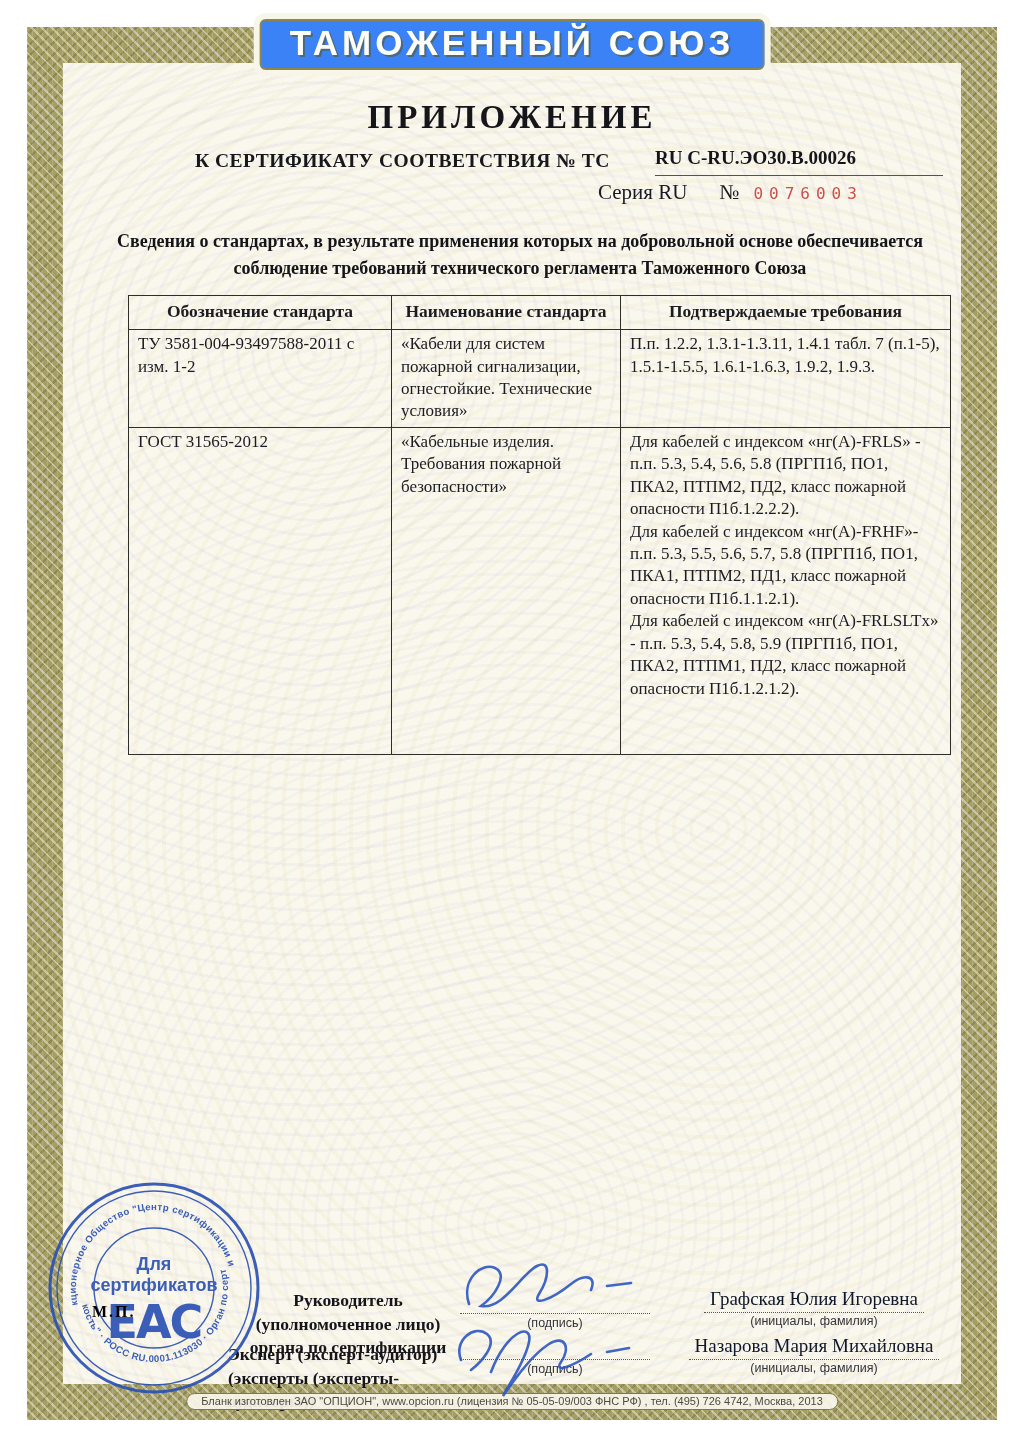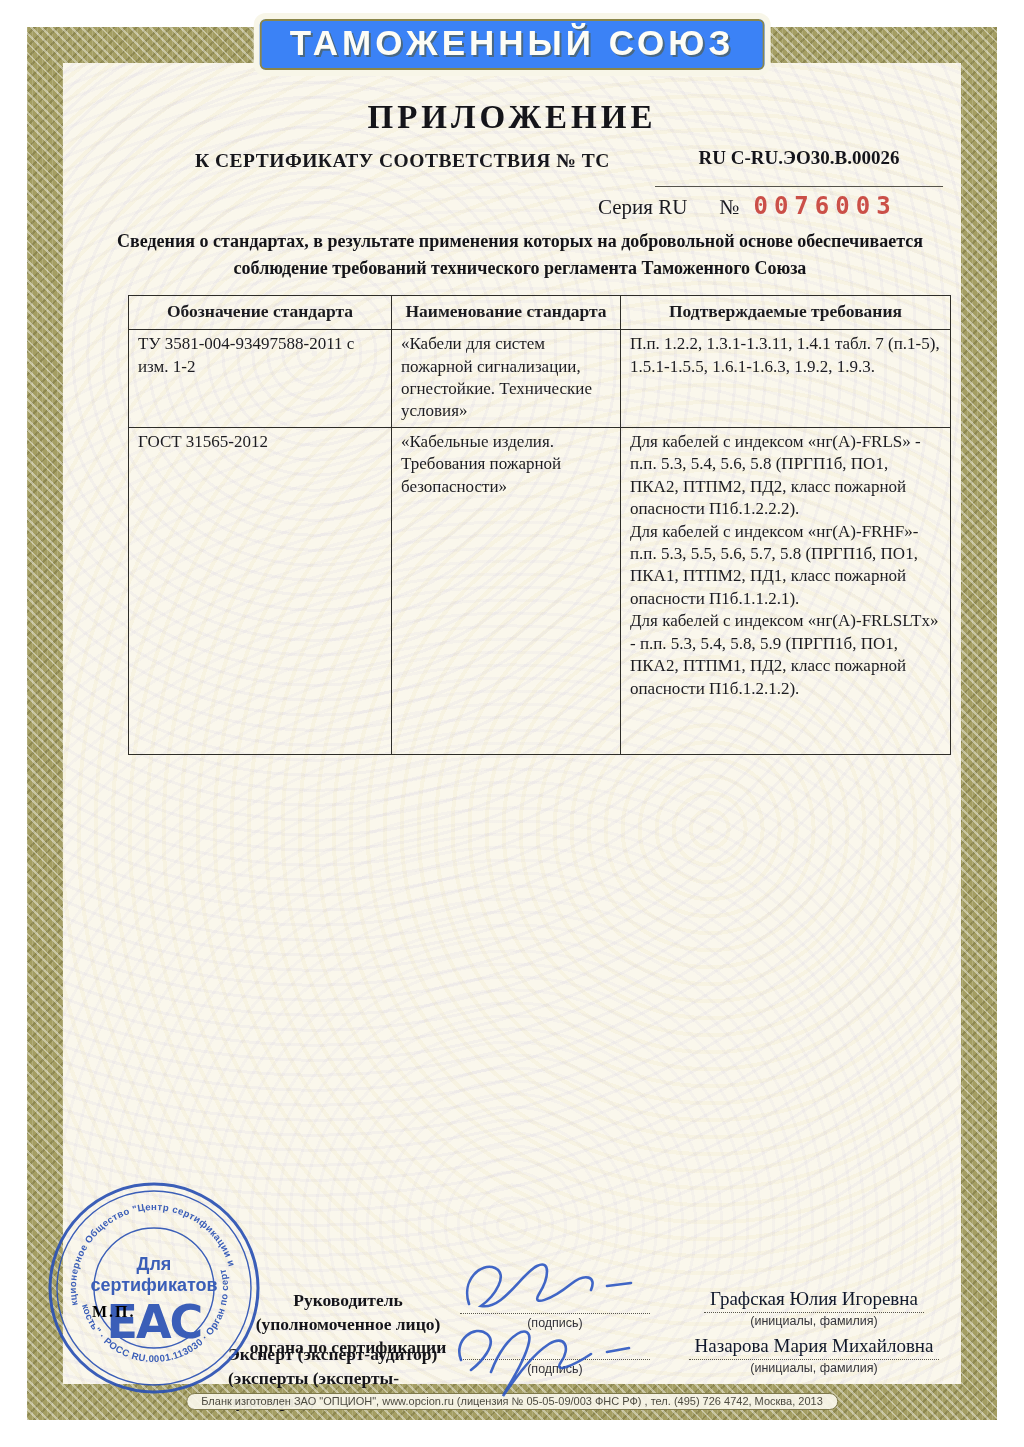--- a/index.html
+++ b/index.html
@@ -40,27 +40,27 @@
     white-space:nowrap;
   }
 
   .doc-title {
     position:absolute; top:99px; left:0; width:100%; text-align:center; z-index:4;
     font-size:33px; font-weight:bold; letter-spacing:4px; color:#15151a;font-family:Liberation Serif, serif;
   }
 
   .cert-line { position:absolute; top:147px; left:195px; width:748px; z-index:4; }
   .cert-label { position:absolute; left:0; top:3px; font-size:19.5px; font-weight:bold; letter-spacing:.5px; color:#17171c; white-space:nowrap; }
-  .cert-value-box { position:absolute; left:460px; top:0; width:288px; text-align:center; border-bottom:1.5px solid #55534a; padding-bottom:17px; }
+  .cert-value-box { position:absolute; left:460px; top:0; width:288px; text-align:left; border-bottom:1.5px solid #55534a; padding-bottom:6px; }
   .cert-value { font-size:19px; font-weight:bold; color:#14141a; white-space:nowrap; }
 
-  .series-line { position:absolute; top:192px; left:598px; z-index:4; display:flex; align-items:baseline; gap:14px; }
+  .series-line { position:absolute; top:172px; left:598px; z-index:4; display:flex; align-items:baseline; gap:14px; }
   .series-label { font-size:21px; color:#1a1a20; }
   .num-sign { font-size:21px; color:#1a1a20; margin-left:18px; }
-  .serial { font-size:24px; font-weight:bold; letter-spacing:6px; color:#cb4f48; font-family:"DejaVu Sans Mono", monospace; }
+  .serial { font-size:16px; font-weight:normal; letter-spacing:6px; color:#cb4f48; font-family:"DejaVu Sans Mono", monospace;margin-top:12px; }
 
   .intro {
     position:absolute; top:228px; left:92px; width:856px; z-index:4;
     text-align:center; font-size:18px; font-weight:bold; line-height:1.5; color:#141419;
   }
 
   table.std { position:absolute; top:295px; left:128px; width:822px; z-index:4;
     border-collapse:collapse; table-layout:fixed; }
   table.std th, table.std td {
     border:1.6px solid #2e2d28; vertical-align:top;

